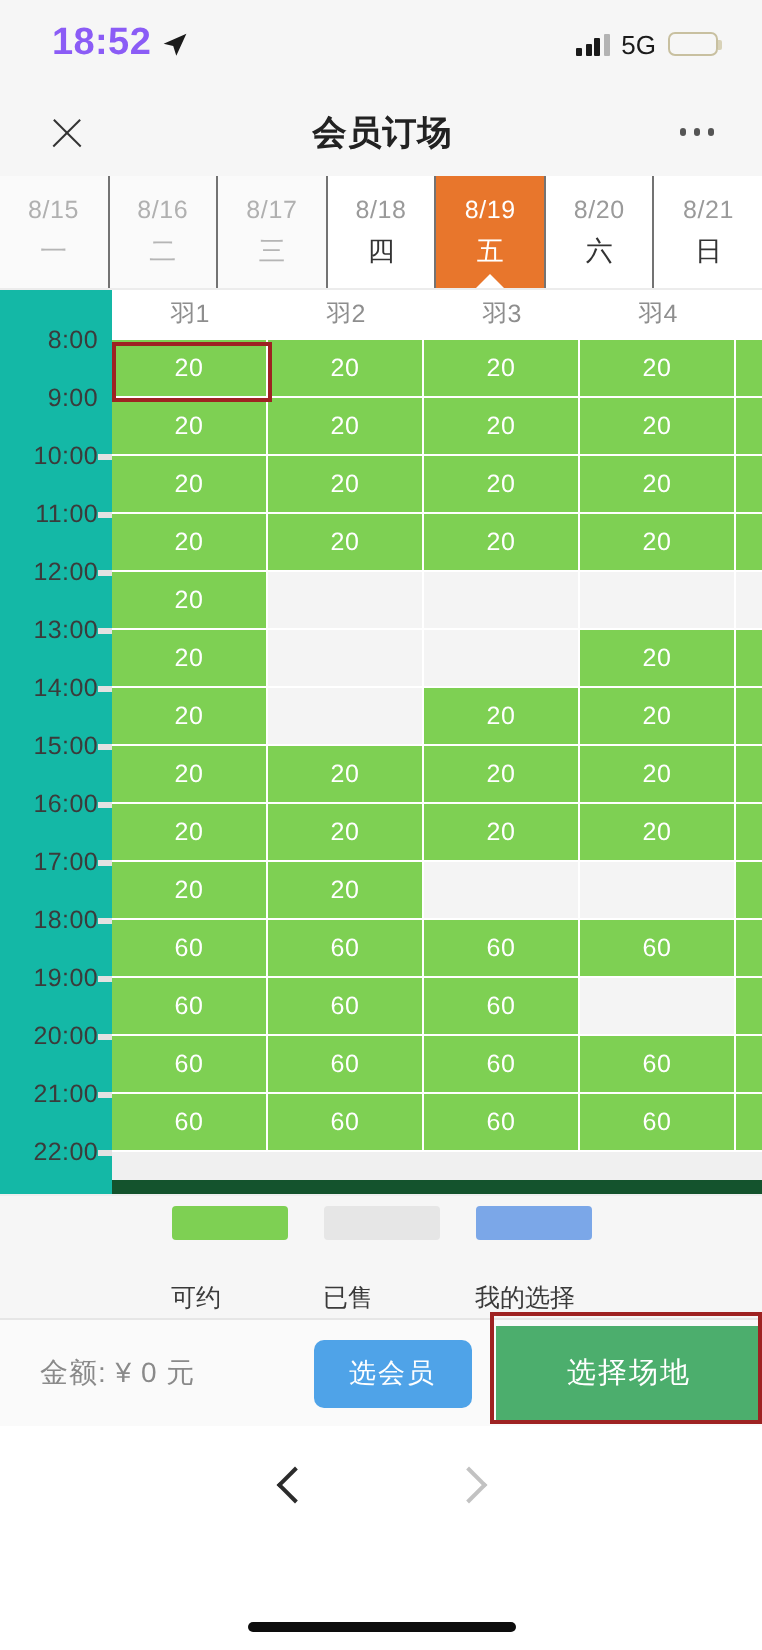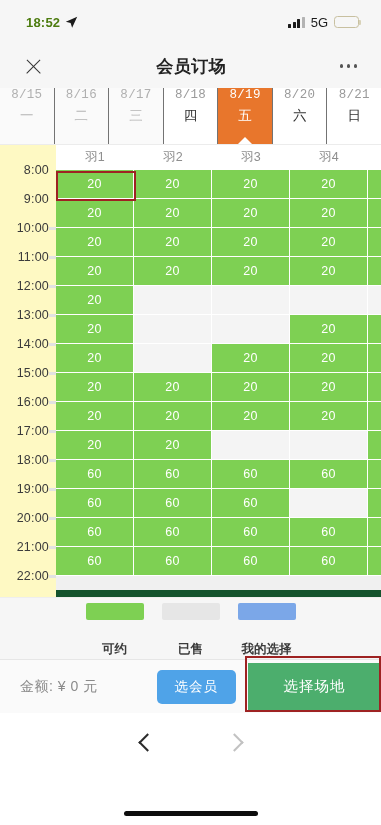--- a/index.html
+++ b/index.html
@@ -11,21 +11,21 @@
   }
   #app { position: relative; width: 381px; height: 825px; background: #fff; }
 
   
   .statusbar {
     height: 44px; background: #f6f6f6;
     display: flex; align-items: center; justify-content: space-between;
     padding: 0 22px 0 26px;
   }
   .sb-left { display: flex; align-items: center; gap: 5px; }
-  .sb-time { font-size: 13px; font-weight: 600; color: #4d7c0f; letter-spacing: .2px; }
+  .sb-time { font-size: 19px; font-weight: 600; color: #8b5cf6; letter-spacing: .2px; }
   .loc-arrow { width: 13px; height: 13px; display: block; }
   .sb-right { display: flex; align-items: center; gap: 6px; }
   .bars { display: flex; align-items: flex-end; gap: 1.5px; height: 11px; }
   .bars i { display:block; width: 3px; background: #1b1b1b; border-radius: .5px; }
   .bars i:nth-child(1){ height: 4px; }
   .bars i:nth-child(2){ height: 6px; }
   .bars i:nth-child(3){ height: 8.5px; }
   .bars i:nth-child(4){ height: 11px; background: #b3b3b3; }
   .net { font-size: 13px; font-weight: 500; color: #1b1b1b; }
   .batt { position: relative; width: 25px; height: 12.5px;
@@ -49,41 +49,40 @@
   .close-x::before { transform: rotate(45deg); }
   .close-x::after  { transform: rotate(-45deg); }
   .dots { display: flex; gap: 3.5px; cursor: pointer; }
   .dots i { width: 3.5px; height: 3.5px; border-radius: 50%; background: #555; display:block; }
 
   
   .datetabs { display: flex; height: 57px; background: #fff;
     border-bottom: 1px solid #ececec; }
   .dtab {
     flex: 1; display: flex; flex-direction: column; align-items: center;
-    gap: 5px; position: relative; cursor: pointer;
+    justify-content: center; gap: 5px; position: relative; cursor: pointer;
     background: #fafafa;
-    font-family: Liberation Mono, monospace;
   }
   .dtab + .dtab { border-left: 1px solid #737373; }
   .dtab .d-num { font-size: 12.5px; color: #b0b0b0; letter-spacing: .3px; }
   .dtab .d-day { font-size: 13.5px; color: #b5b5b5; }
   .dtab.active-week { background: #ffffff; }
   .dtab.active-week .d-num { color: #9a9a9a; }
   .dtab.active-week .d-day { color: #333; }
   .dtab.sel { background: #e8762c; }
   .dtab.sel .d-num, .dtab.sel .d-day { color: #fff; }
   .dtab.sel::after {
     content:''; position: absolute; bottom: 0; left: 50%; transform: translateX(-50%);
     width: 0; height: 0; border-left: 7px solid transparent;
     border-right: 7px solid transparent; border-bottom: 7px solid #fff;
   }
 
   
   .gridwrap { position: relative; height: 452px; background: #fff; display: flex; }
-  .timecol { width: 56px; flex: 0 0 56px; background: #fef9c3; position: relative; }
+  .timecol { width: 56px; flex: 0 0 56px; background: #14b8a6; position: relative; }
   .t-head { height: 25px; }
   .t-label {
     position: absolute; right: 7px; font-size: 12.5px; color: #3b3b3b;
     transform: translateY(-50%); white-space: nowrap; letter-spacing: .2px;
   }
   .t-tick { position: absolute; right: 0; width: 7px; height: 3px; background: #e2e2e2; }
 
   .courts { flex: 1; position: relative; overflow: hidden; background: #14532d; }
   .c-head { display: flex; height: 25px; background: #fff; }
   .c-head .ch {
@@ -105,21 +104,21 @@
   .redbox {
     position: absolute; border: 2.5px solid #9e2222; pointer-events: none; z-index: 9;
   }
 
   
   .legend {
     height: 62px; background: #f6f6f6; border-top: 1px solid #eee;
     display: flex; align-items: center; justify-content: center; gap: 18px;
     padding-top: 4px;
   }
-  .lg { display: flex; flex-direction: column; align-items: center; gap: 21px; font-weight: bold; }
+  .lg { display: flex; flex-direction: column; align-items: flex-start; gap: 21px; }
   .lg-sw { width: 58px; height: 17px; border-radius: 2px; }
   .lg-sw.green { background: #7ed053; }
   .lg-sw.gray  { background: #e6e6e6; }
   .lg-sw.blue  { background: #7ba7e8; }
   .lg-tx { font-size: 12.5px; color: #3a3a3a; }
 
   
   .actionbar {
     height: 54px; background: #fafafa; border-top: 1px solid #e6e6e6;
     display: flex; align-items: center; padding-left: 20px; gap: 0;

